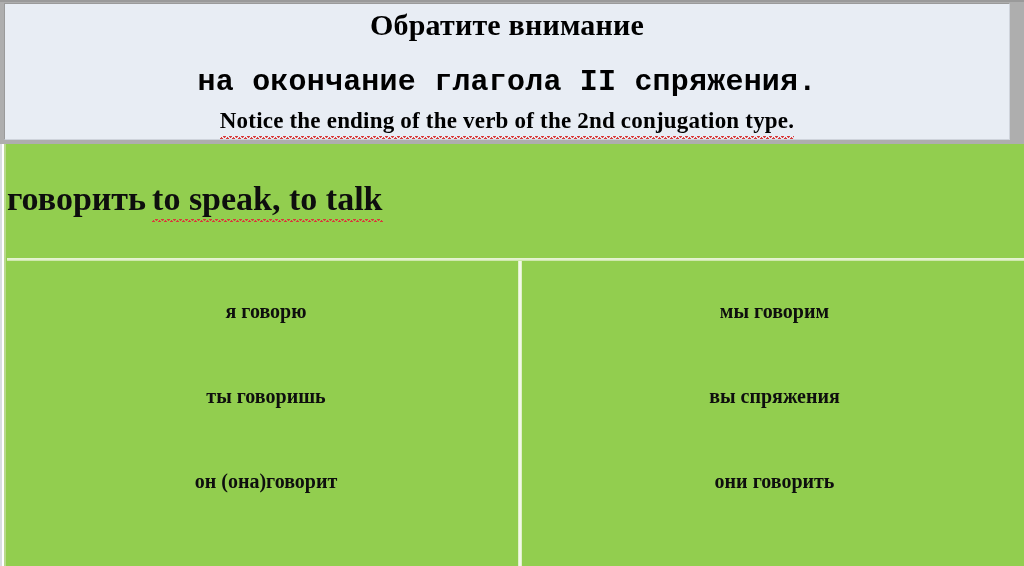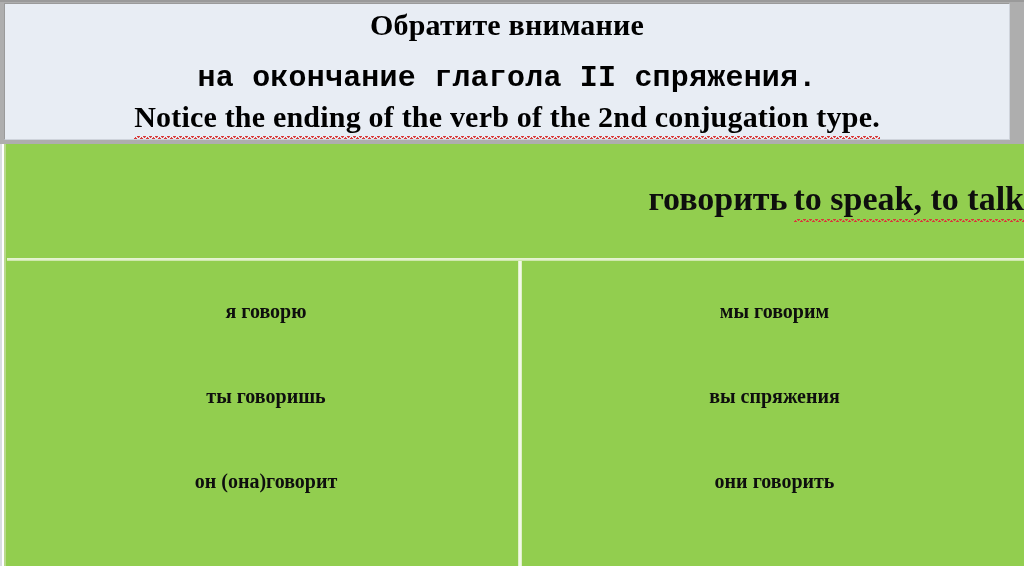--- a/index.html
+++ b/index.html
@@ -44,21 +44,21 @@
   .notice-line {
     color: #000000;
     font-weight: bold;
     text-align: center;
     line-height: 1.16;
     white-space: nowrap;
   }
   .notice-line.l1 { font-size: 30px; letter-spacing: 0.2px; }
   .notice-line.l2 { font-size: 30px; letter-spacing: 0.2px; margin-top: 16px; font-family: Liberation Mono, monospace; }
   .notice-line.l3 {
-    font-size: 30px;
+    font-size: 23px;
     margin-top: 3px;
     letter-spacing: 0.2px;
   }
 
   
   .squiggle {
     position: relative;
     display: inline-block;
     background-repeat: repeat-x;
     background-position: left bottom;
@@ -93,21 +93,21 @@
   }
 
   .verb-title-row {
     position: absolute;
     left: 7px;
     top: 0;
     right: 0;
     height: 114px;
     display: flex;
     align-items: center;
-    justify-content: flex-end;
+    justify-content: flex-start;
   }
 
   .verb-title {
     font-size: 34px;
     font-weight: bold;
     color: #0e0e0e;
     white-space: nowrap;
   }
   .verb-title .ru { margin-right: 6px; }
 

